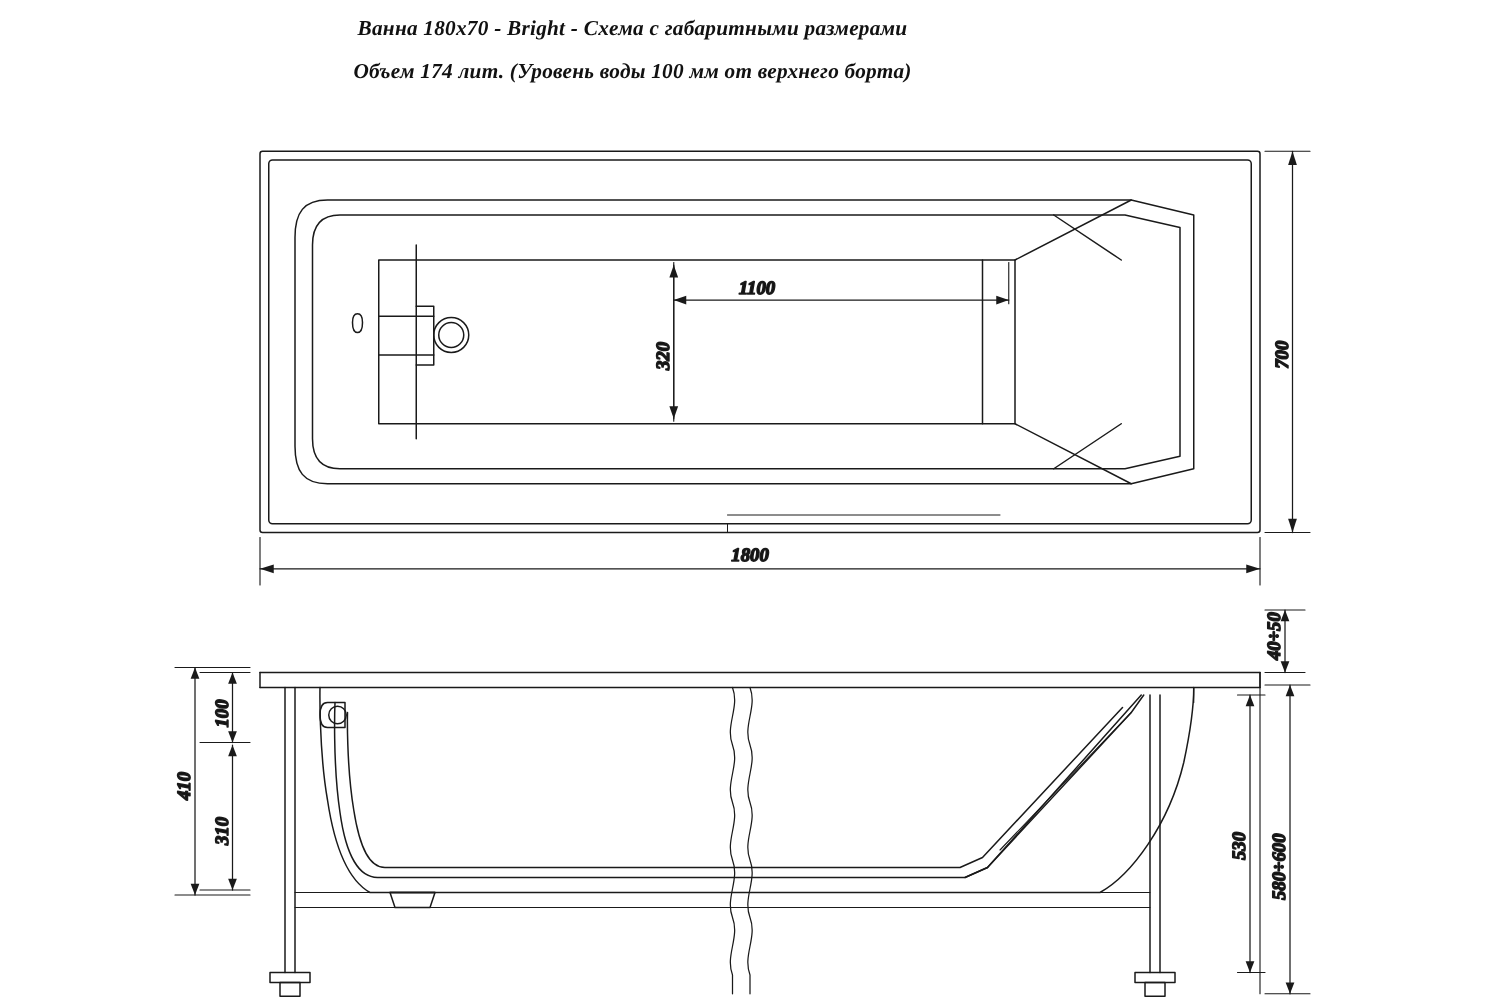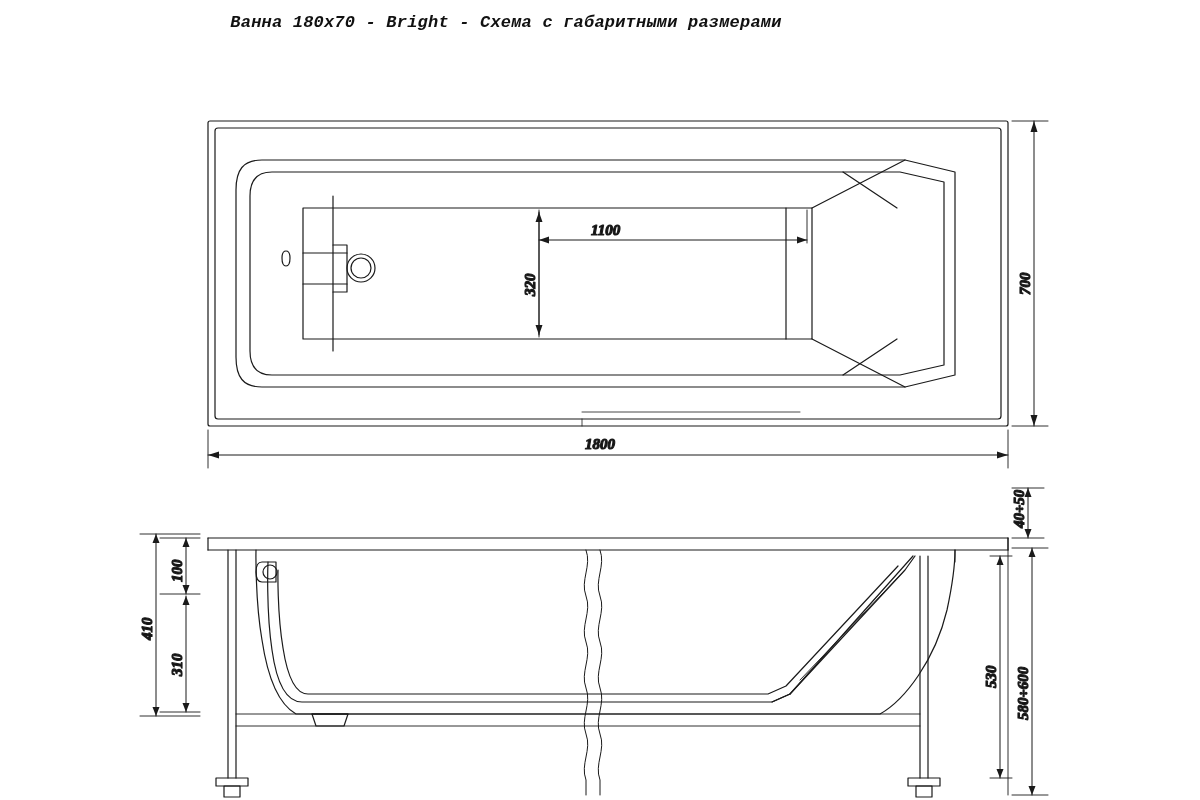--- a/index.html
+++ b/index.html
@@ -19,21 +19,20 @@
     position: relative;
     width: 1200px;
     height: 800px;
   }
   .title-block {
     position: absolute;
     left: 0;
     top: 6px;
     width: 1012px;
     text-align: center;
-    font-family: Liberation Mono, monospace;
   }
   .title-line {
     font-style: italic;
     font-weight: bold;
     font-size: 17px;
     letter-spacing: 0.2px;
     line-height: 34px;
     color: #111;
   }
   svg.drawing {
@@ -51,20 +50,21 @@
     fill: #111;
   }
 </style>
 </head>
 <body>
 
 <div id="stage">
 
   <div class="title-block">
     <div class="title-line">Ванна 180х70 - Bright - Схема с габаритными размерами</div>
+    <div class="title-line">Объем 174 лит. (Уровень воды 100 мм от верхнего борта)</div>
   </div>
 
   <svg class="drawing" viewBox="0 0 1200 800">
     <g fill="none" stroke="#1a1a1a" stroke-width="1.2" stroke-linejoin="round" stroke-linecap="round">
 
       <g>
 
         <rect x="208" y="121" width="800" height="305" rx="2"></rect>
         <rect x="215" y="128" width="786" height="291" rx="3"></rect>
 

